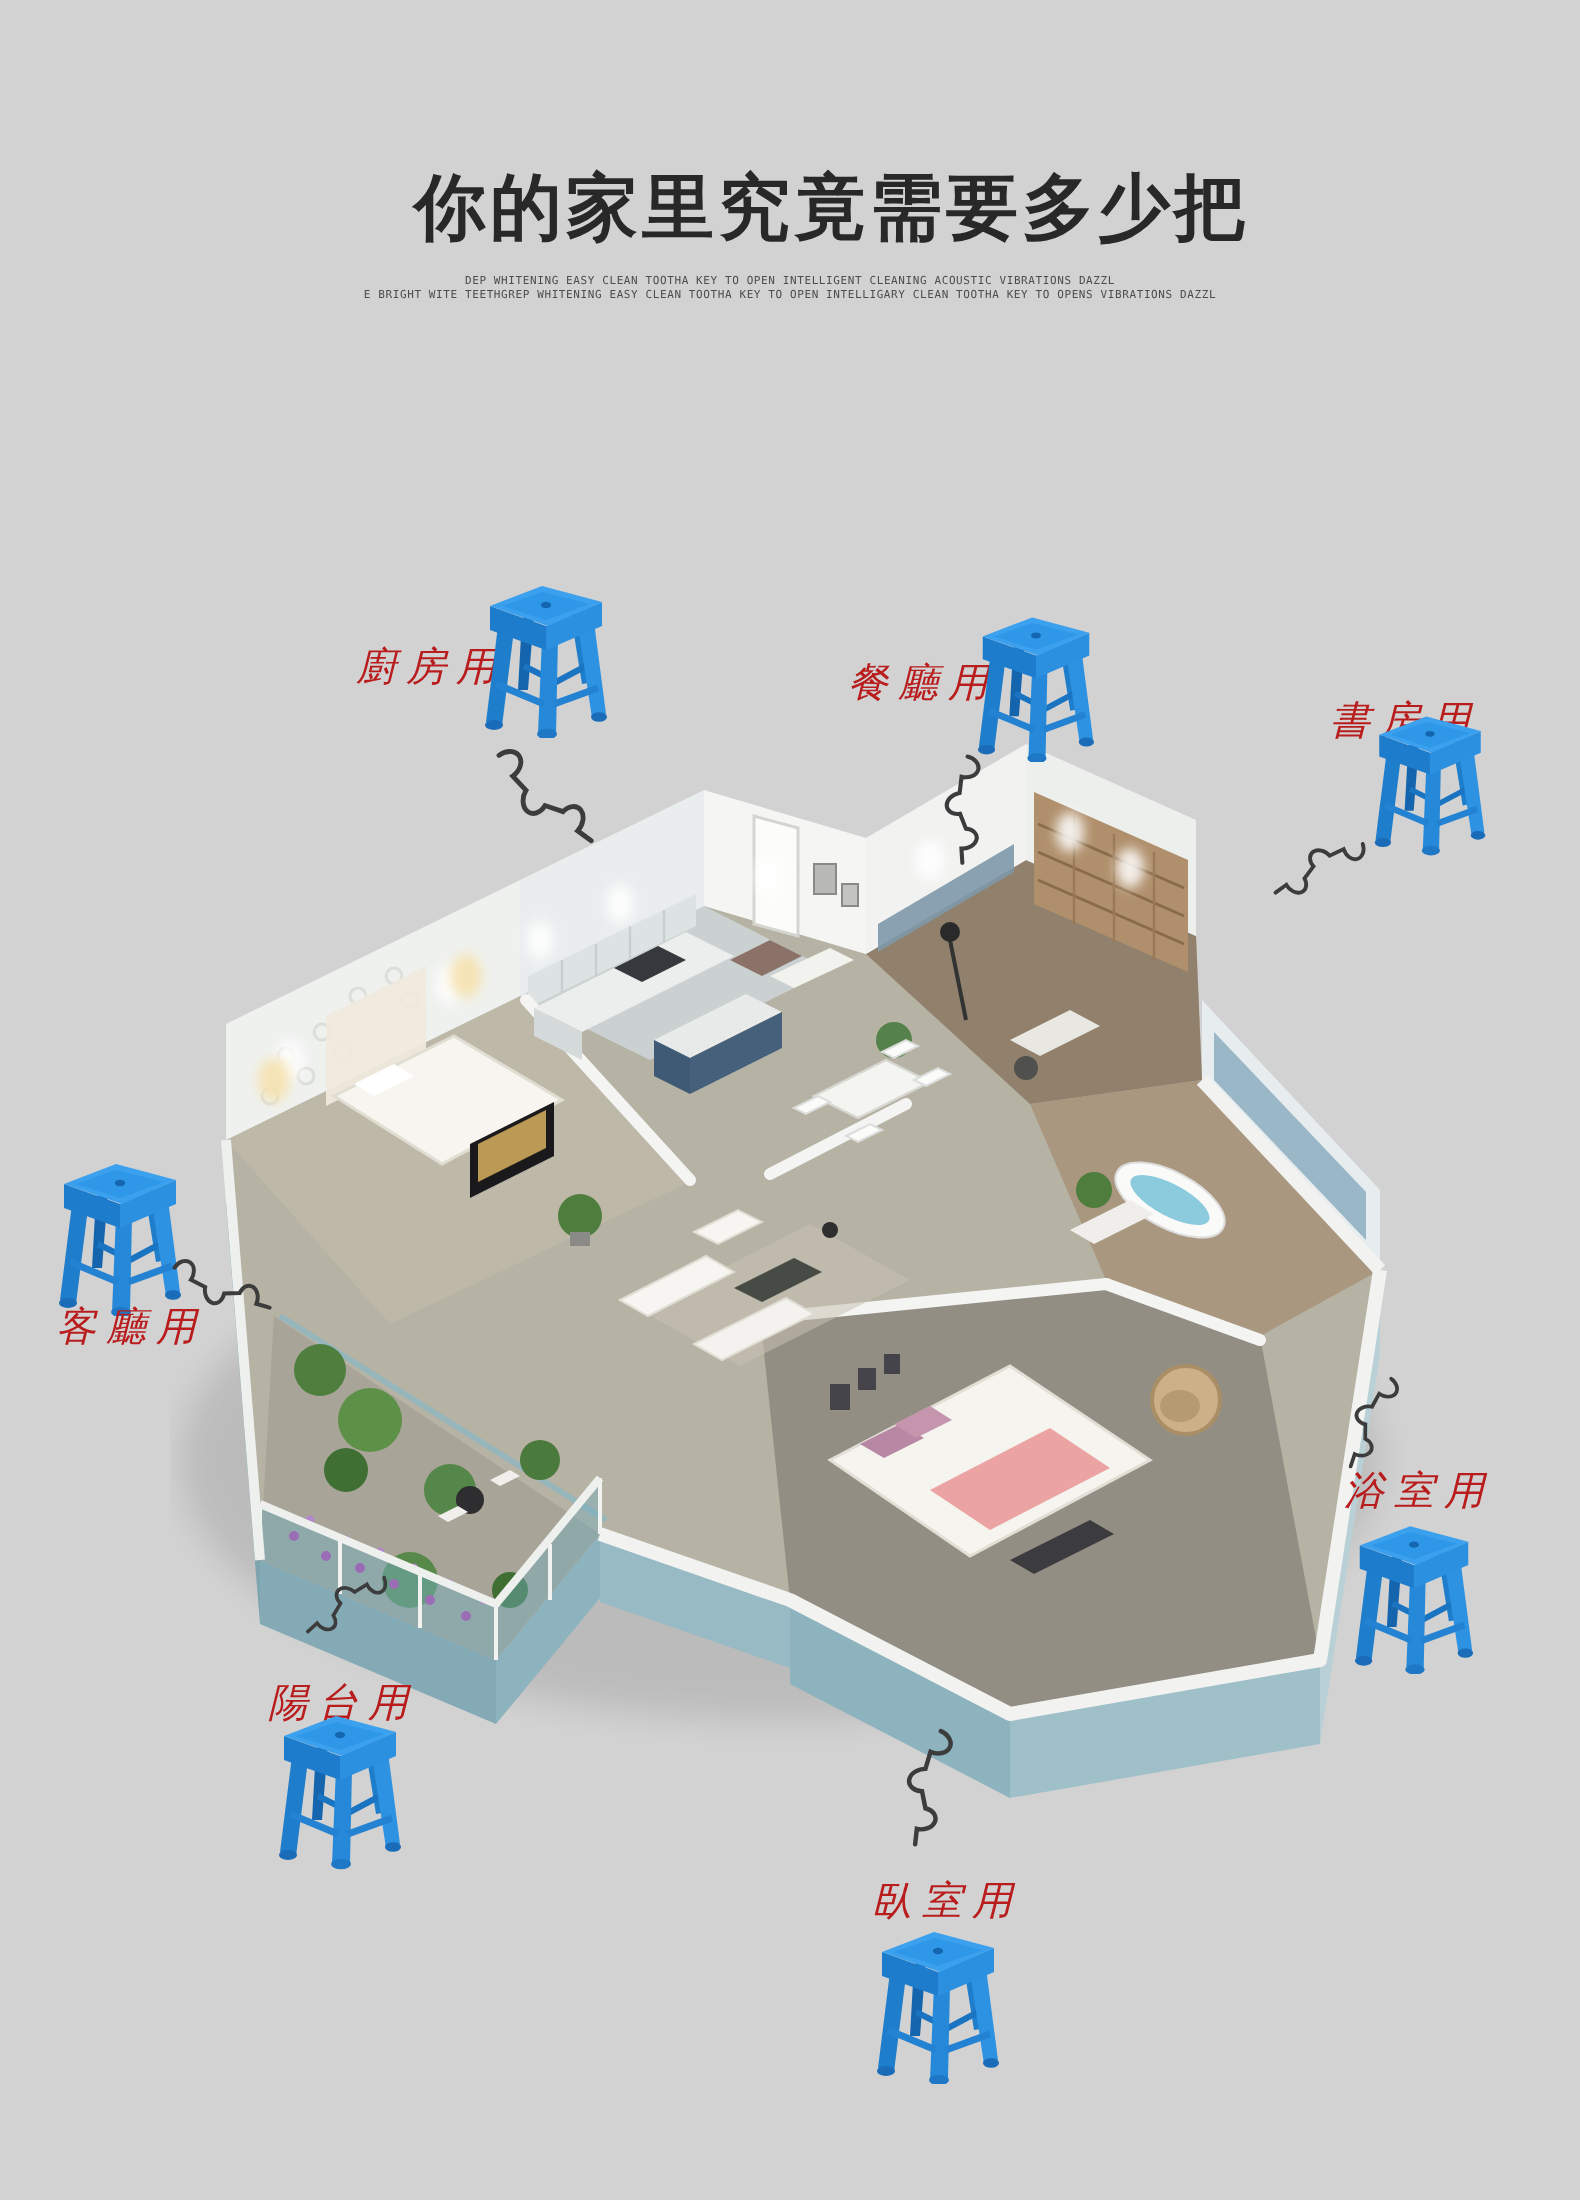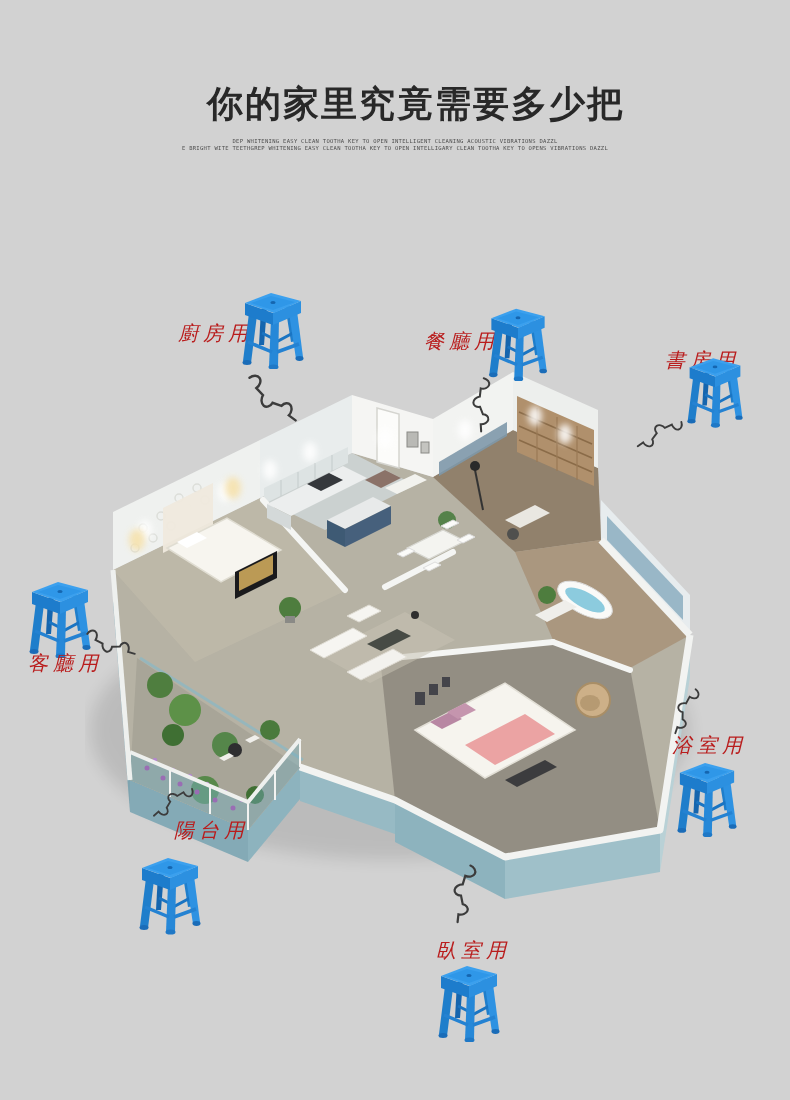--- a/index.html
+++ b/index.html
@@ -294,21 +294,21 @@
     <span class="callout-label" style="left:672px;top:732px;">浴室用</span>
     <svg class="stool" style="left:676px;top:757px;" width="62" height="80">
         <use href="#stool"></use>
       </svg>
   </div>
 
   <div>
     <svg class="curl" style="left:152px;top:778px;transform:rotate(42deg);" width="40" height="58">
         <use href="#curl"></use>
       </svg>
-    <span class="callout-label" style="left:134px;top:817px;margin-left:40px;">陽台用</span>
+    <span class="callout-label" style="left:134px;top:838px;">陽台用</span>
     <svg class="stool" style="left:138px;top:851px;" width="64" height="84">
         <use href="#stool"></use>
       </svg>
   </div>
 
   <div>
     <svg class="curl" style="left:446px;top:863px;" width="42" height="72">
         <use href="#curl"></use>
       </svg>
     <span class="callout-label" style="left:436px;top:937px;text-align:right;">臥室用</span>

